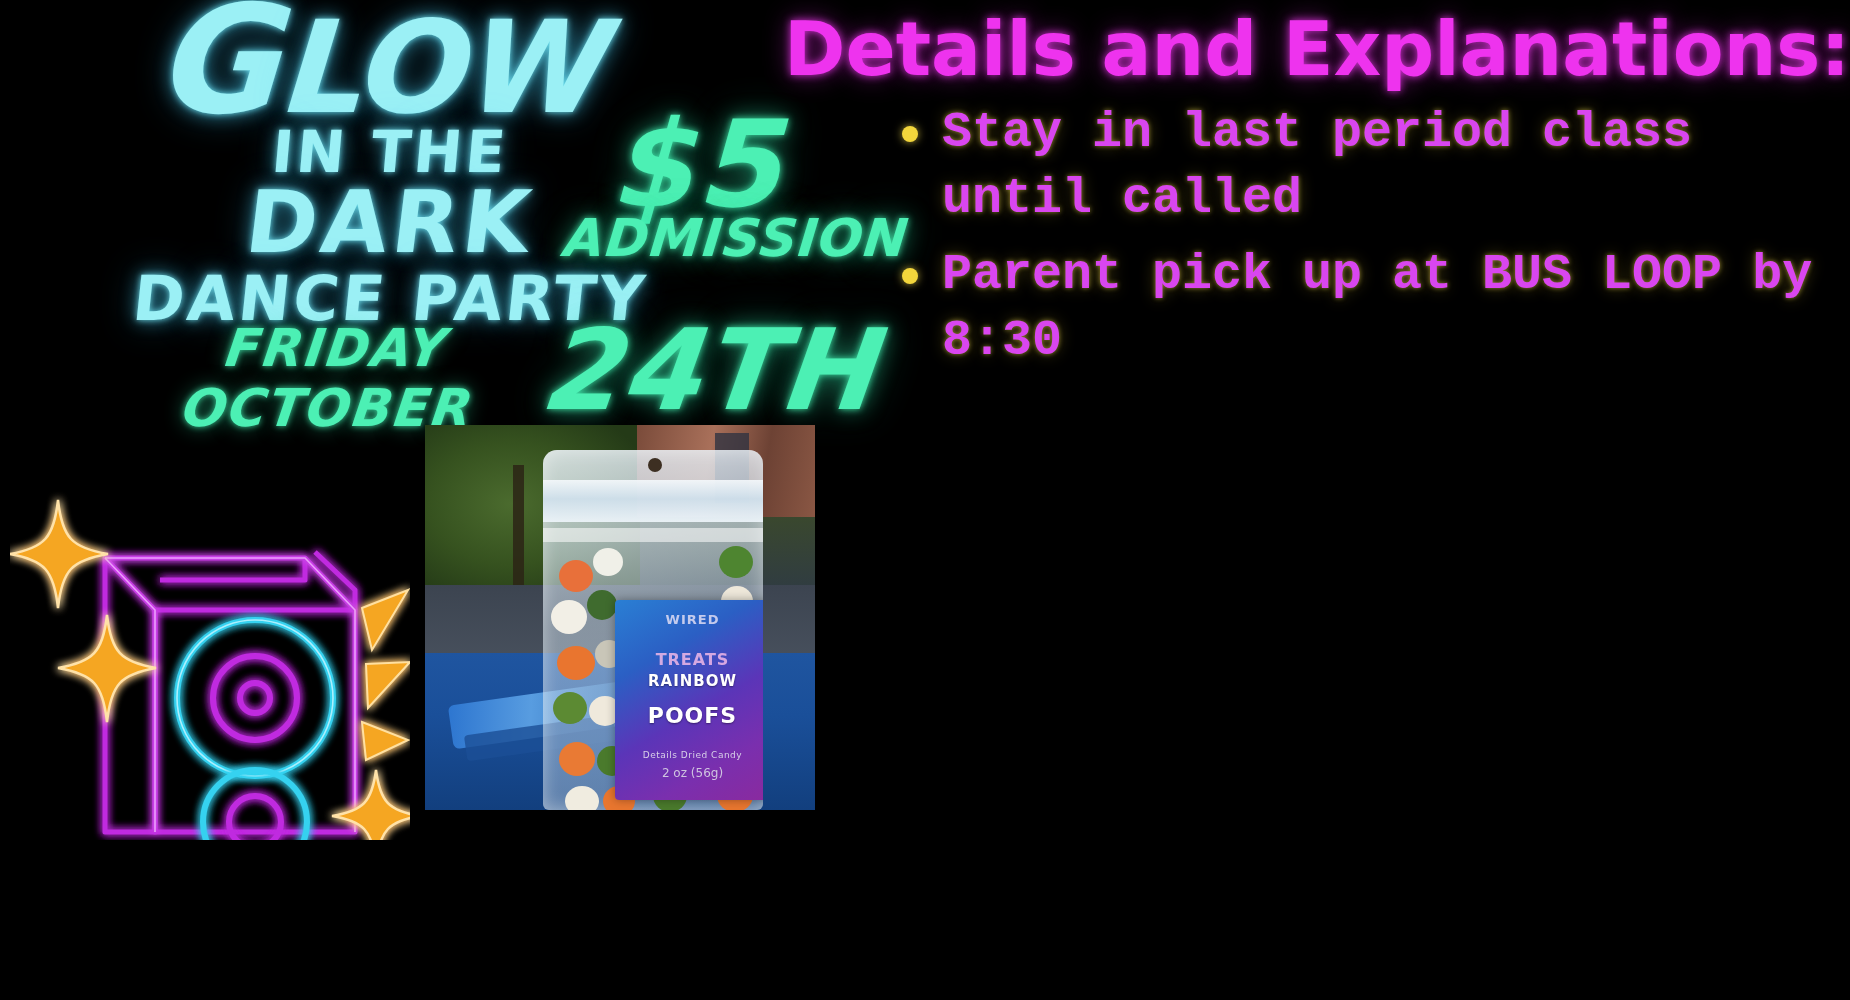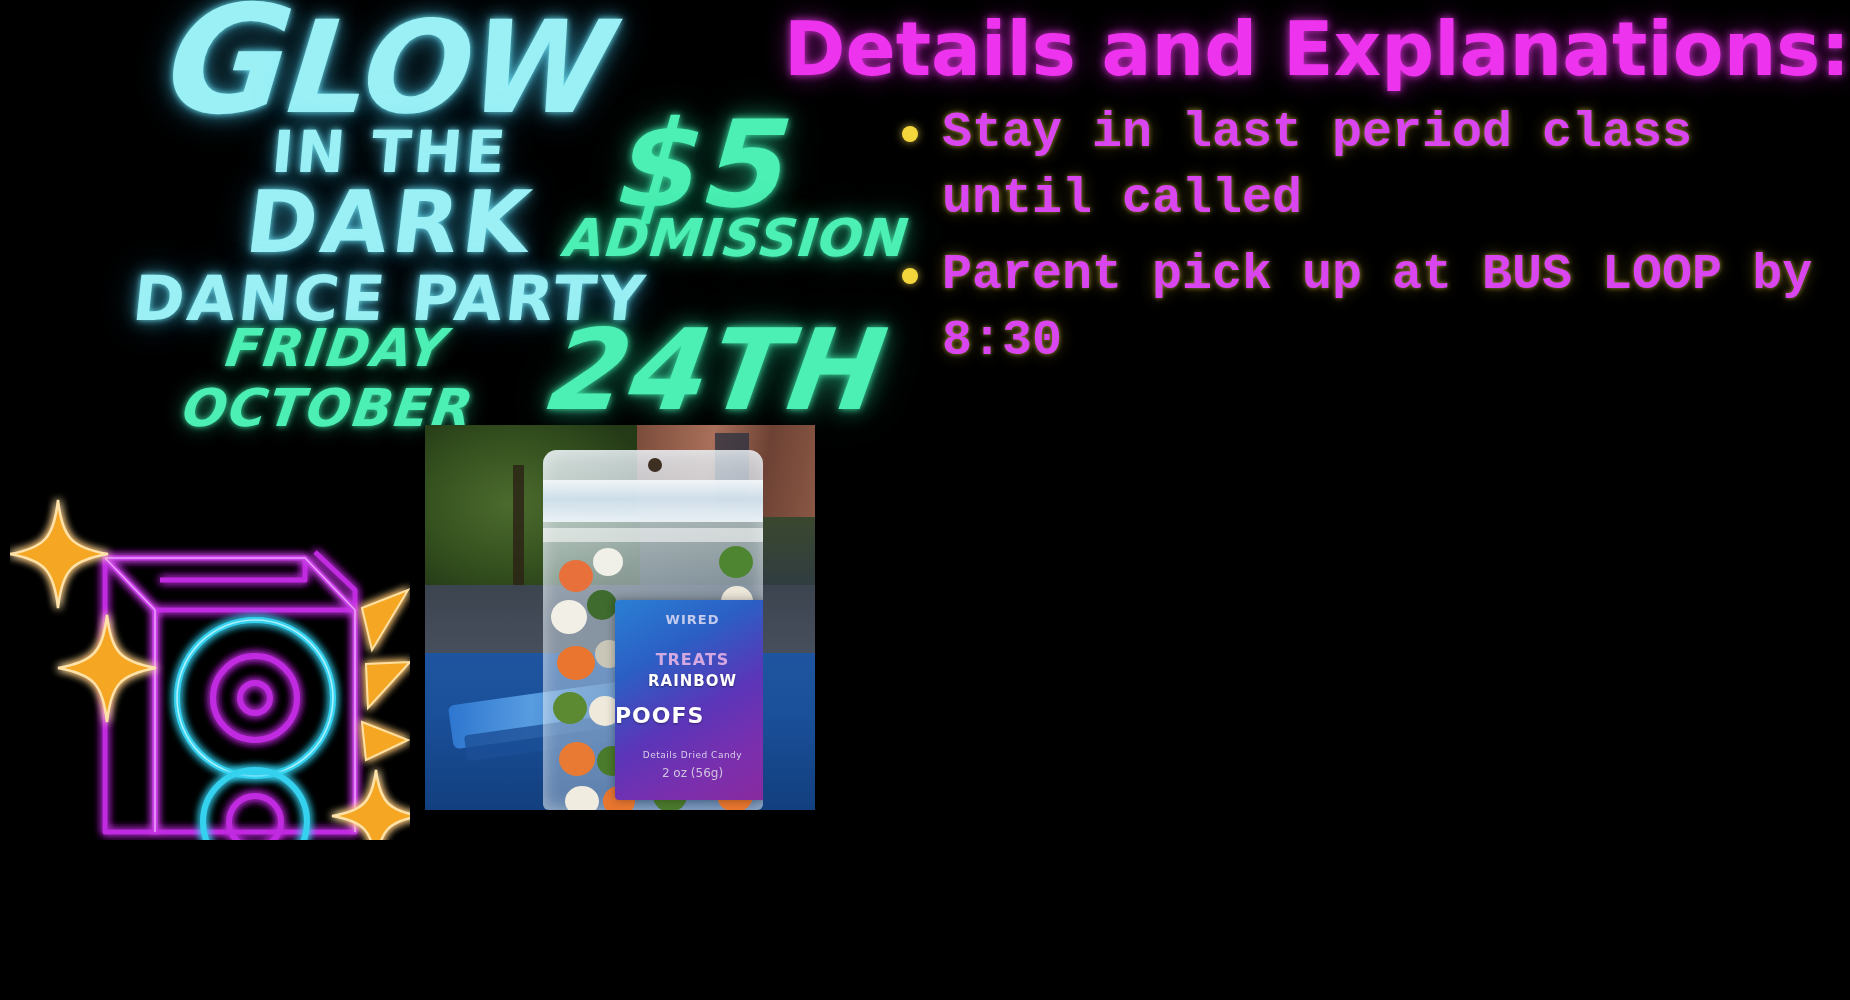--- a/index.html
+++ b/index.html
@@ -89,21 +89,21 @@
   #label{
     position:absolute;left:72px;top:150px;width:140px;height:200px;
     background:linear-gradient(150deg,#2a7fd4 0%,#2b5fc4 28%,#5b35b8 55%,#7a2fae 78%,#8a2a9e 100%);
     border-radius:4px;box-shadow:0 0 10px rgba(0,0,0,.35);
     overflow:hidden;
     padding-left:15px;
   }
   #label-brand{position:absolute;left:0;top:12px;width:100%;text-align:center;color:#eae4f7;font-size:13px;font-weight:bold;letter-spacing:1px;opacity:.8;font-family:"DejaVu Sans",sans-serif;}
   #label-brand2{position:absolute;left:0;top:34px;width:100%;text-align:center;color:#f0b8e8;font-size:16px;font-weight:bold;letter-spacing:1px;opacity:.85;font-family:"DejaVu Sans",sans-serif;margin-top:16px;}
   #label-name1{position:absolute;left:0;top:72px;width:100%;text-align:center;color:#fff;font-size:15px;font-weight:bold;letter-spacing:1px;font-family:"DejaVu Sans",sans-serif;text-shadow:0 1px 2px rgba(0,0,0,.4);}
-  #label-name2{position:absolute;left:0;top:103px;width:100%;color:#fff;font-size:22px;font-weight:bold;letter-spacing:1px;font-family:"DejaVu Sans",sans-serif;text-shadow:0 1px 2px rgba(0,0,0,.4);}
+  #label-name2{position:absolute;left:0;top:103px;width:100%;text-align:center;color:#fff;font-size:22px;font-weight:bold;letter-spacing:1px;font-family:"DejaVu Sans",sans-serif;text-shadow:0 1px 2px rgba(0,0,0,.4);}
   #label-sub{position:absolute;left:0;top:150px;width:100%;text-align:center;color:#d8cfe8;font-size:9px;letter-spacing:.5px;font-family:"DejaVu Sans",sans-serif;}
   #label-wt{position:absolute;left:0;top:166px;width:100%;text-align:center;color:#cfc4e0;font-size:12px;font-family:"DejaVu Sans",sans-serif;}
 </style>
 </head>
 <body>
 
 <div id="poster">
 
   <div id="title-block">
     <div id="glow-word" class="glowtxt"><span class="big">G</span><span>LOW</span></div>

